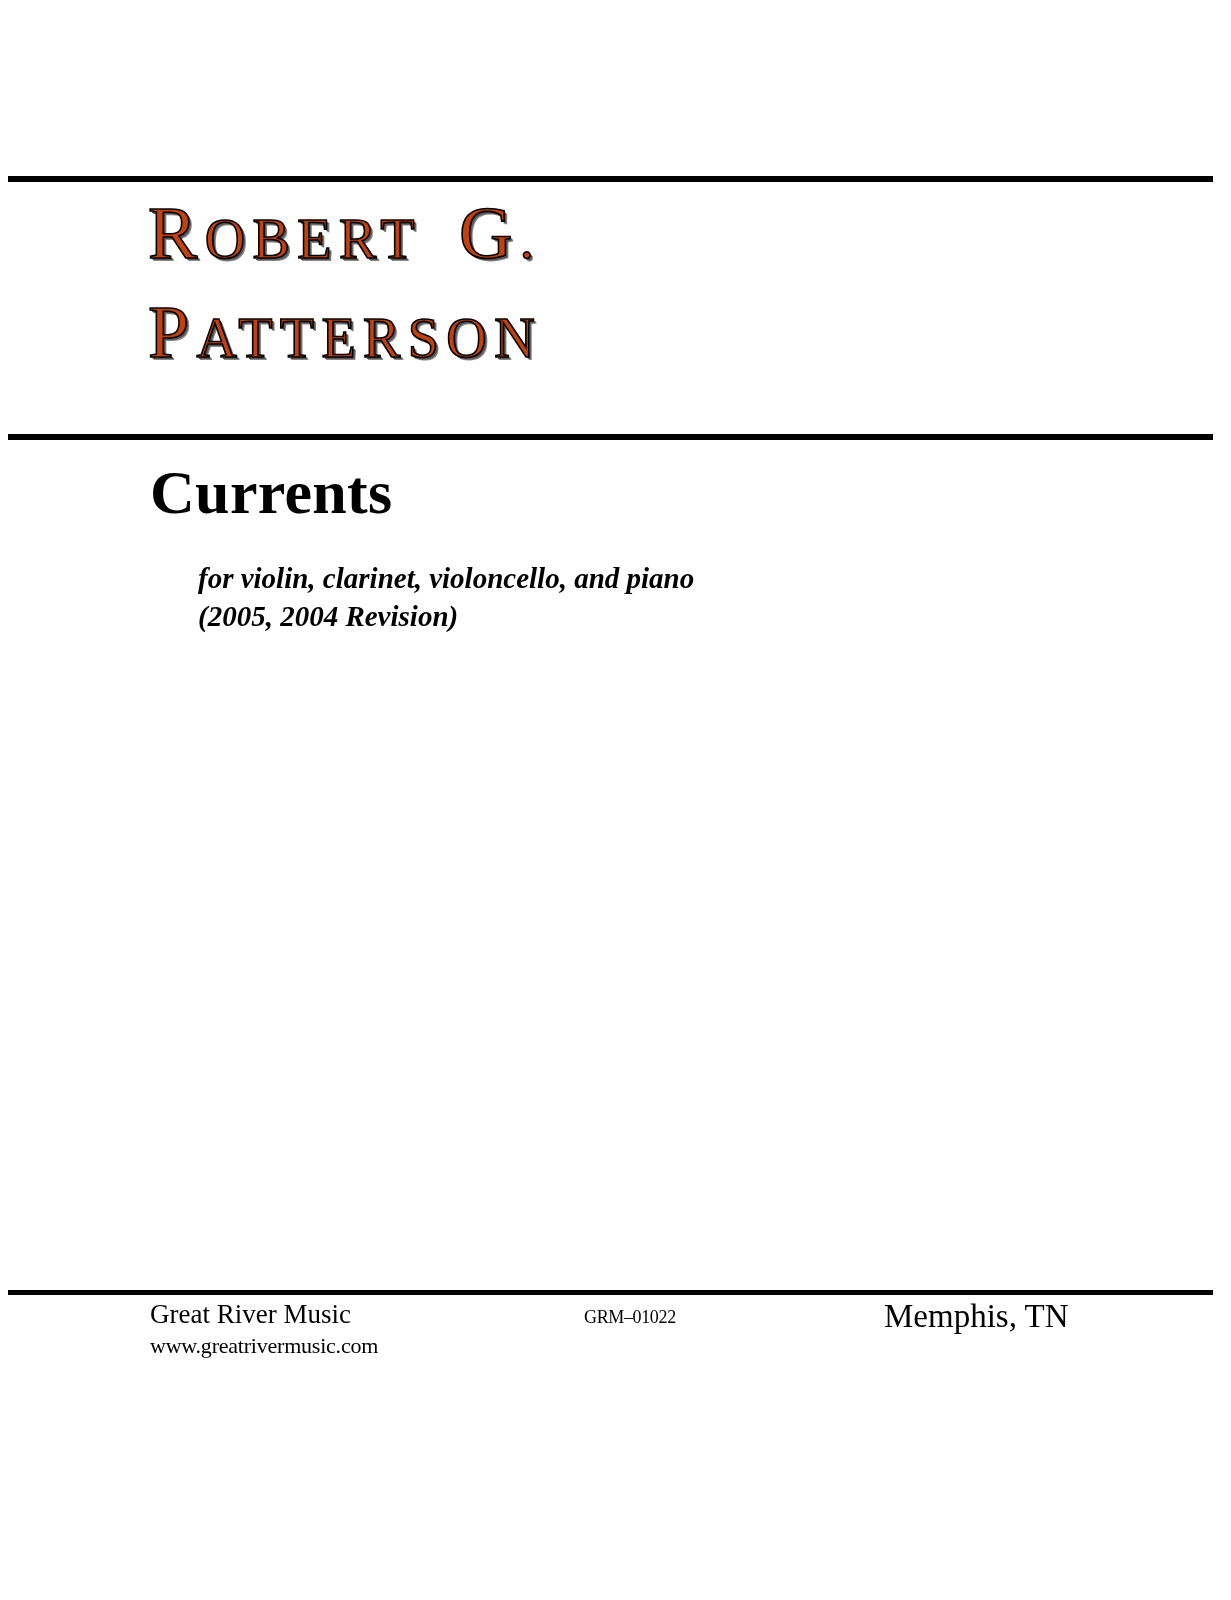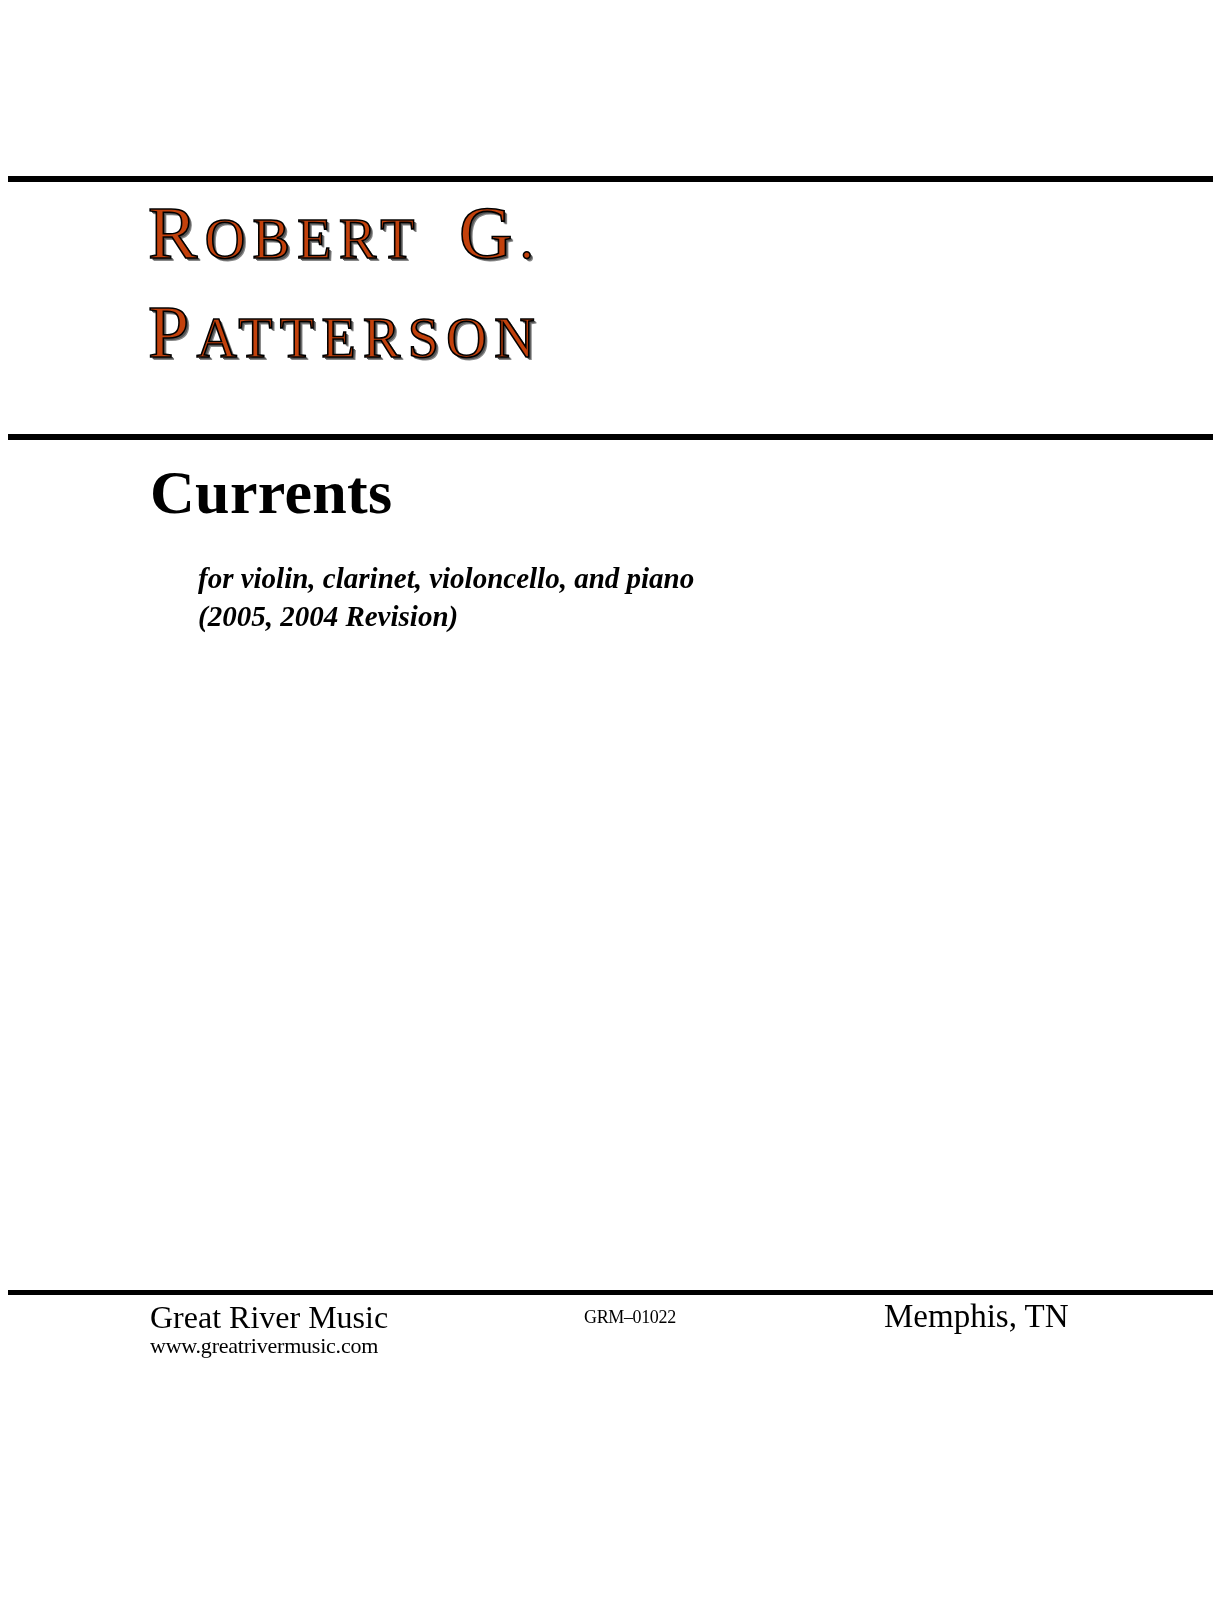--- a/index.html
+++ b/index.html
@@ -82,21 +82,21 @@
     margin-left: 48px;
   }
   .subtitle .line2 { display: block; }
 
   
   .footer-publisher {
     position: absolute;
     left: 150px;
     top: 1298px;
     font-family: "Liberation Serif", serif;
-    font-size: 32px;
+    font-size: 27px;
     line-height: 1.2;
     text-align: right;
   }
   .footer-url {
     position: absolute;
     left: 150px;
     top: 1333px;
     font-family: "Liberation Serif", serif;
     font-size: 22px;
     letter-spacing: -0.01em;

